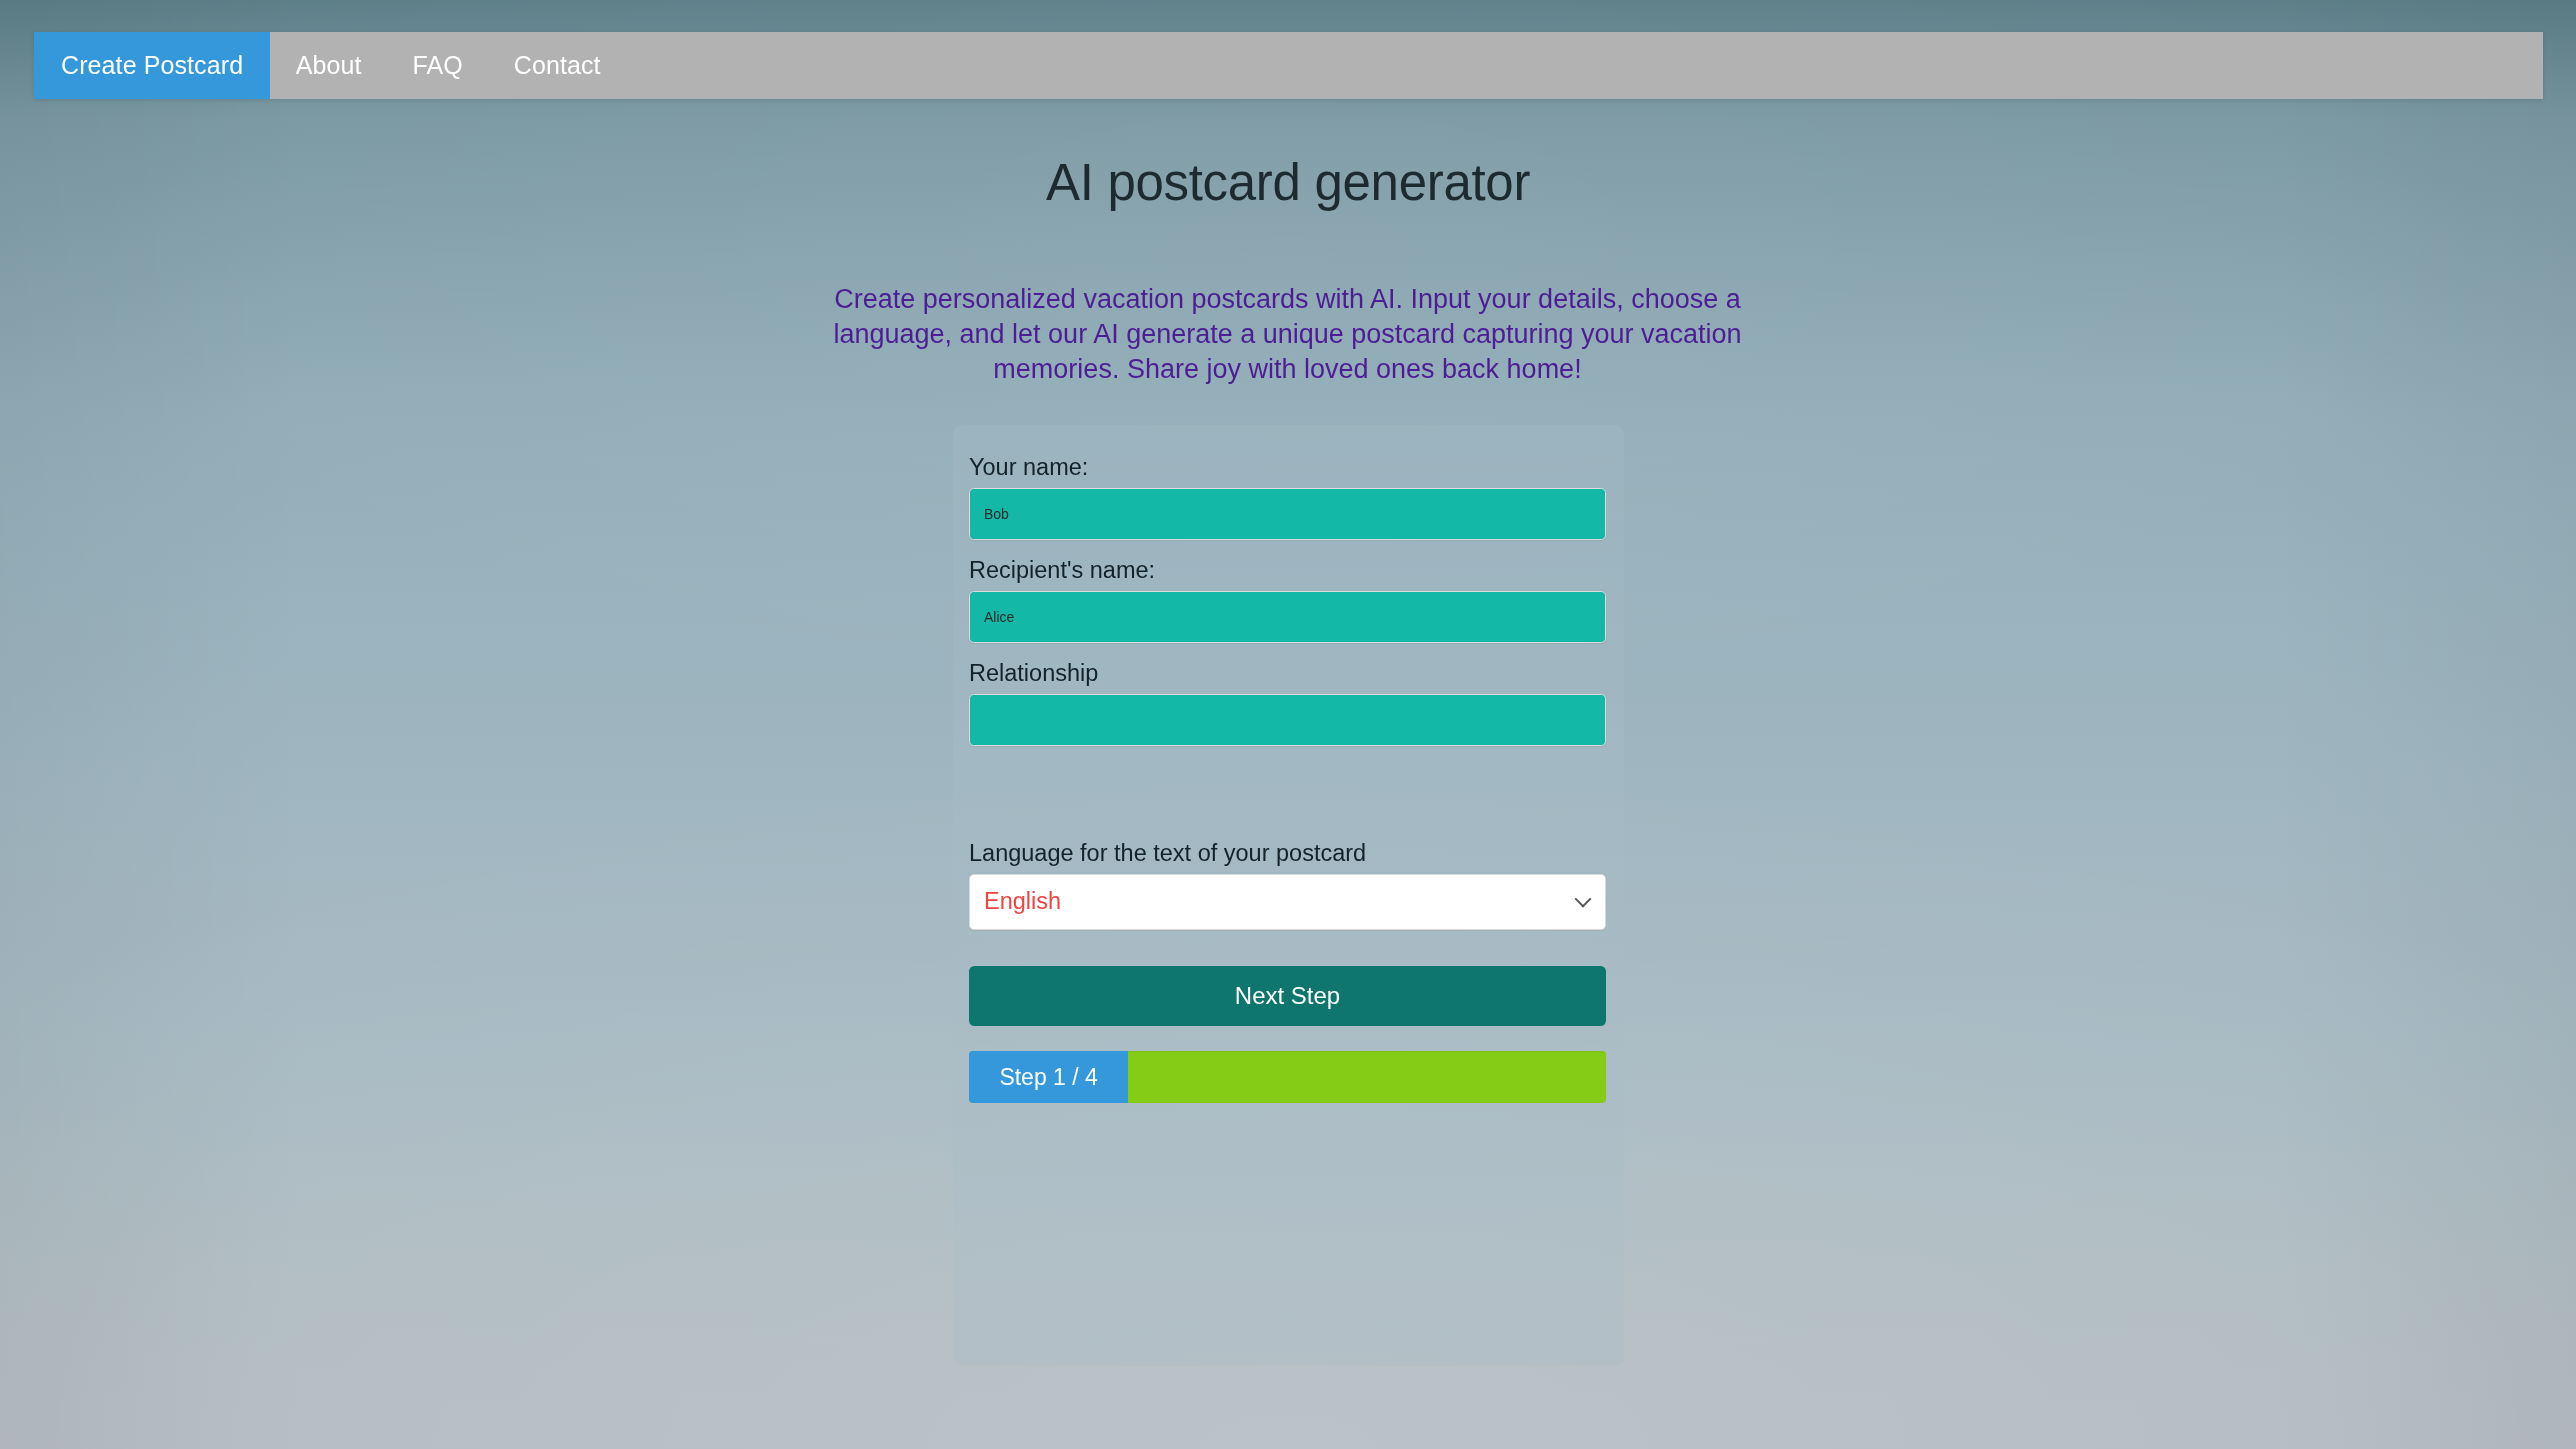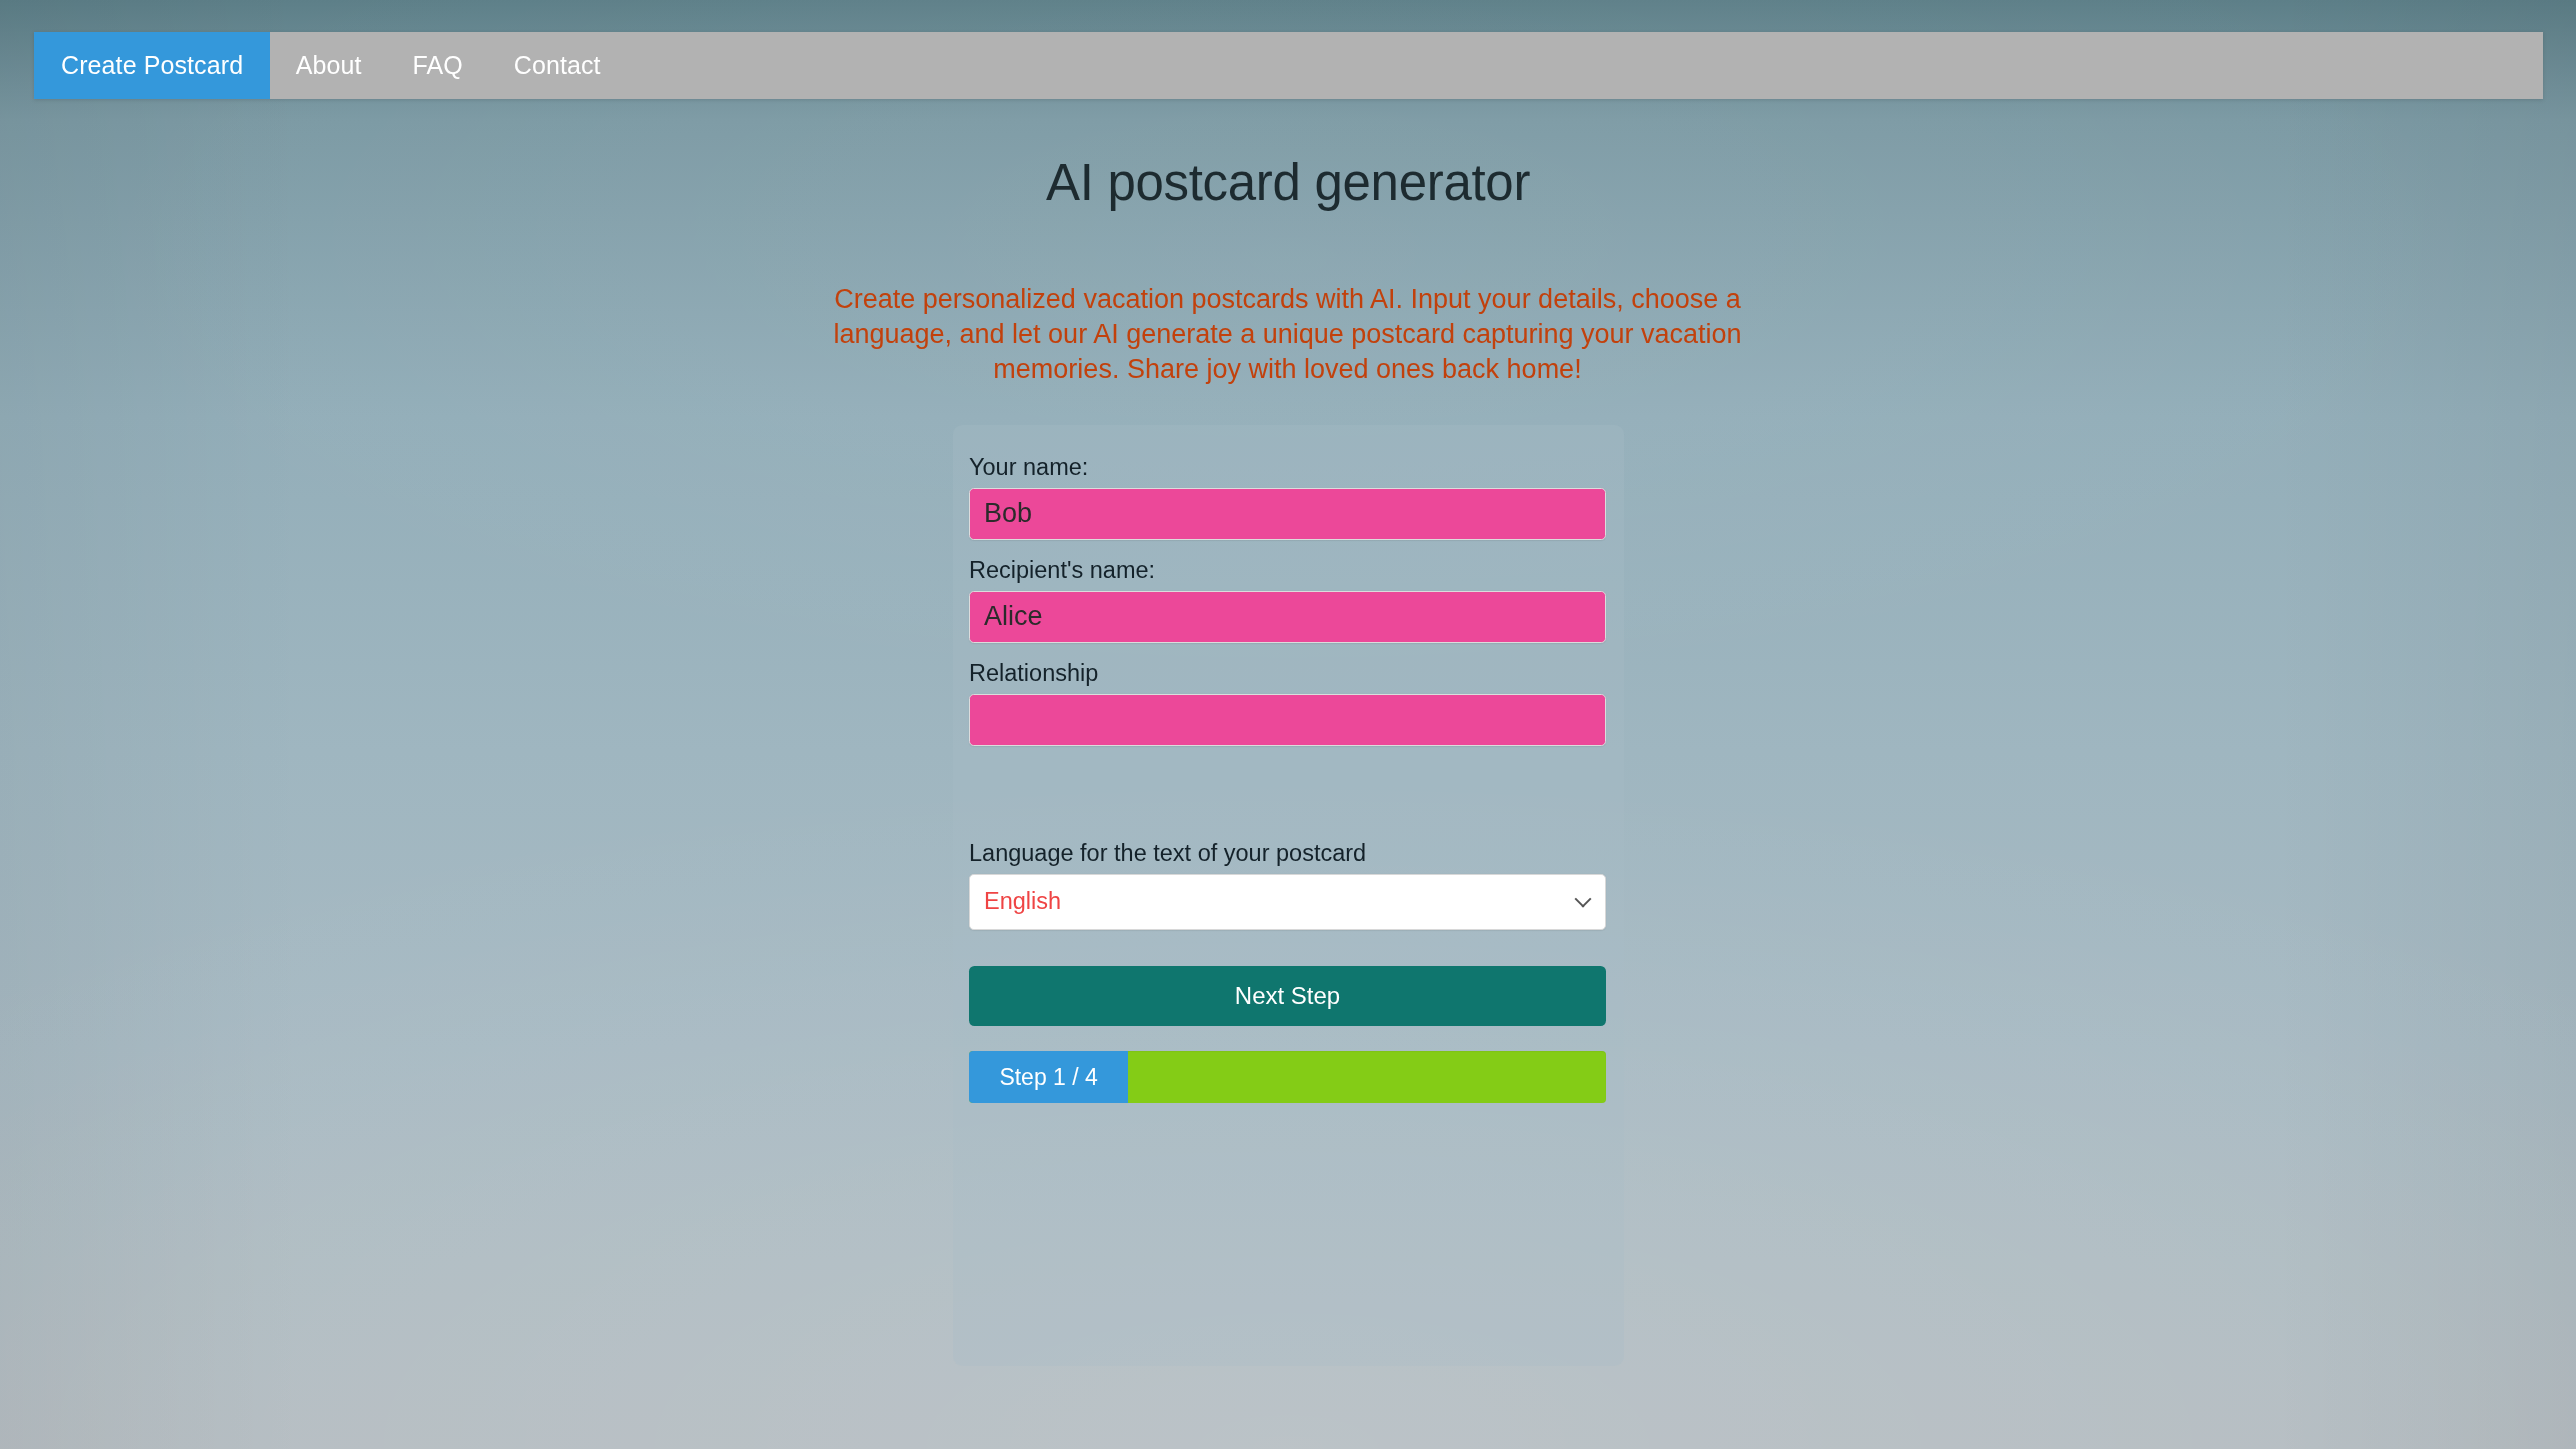--- a/index.html
+++ b/index.html
@@ -76,21 +76,21 @@
   }
 
   .page-subtitle {
     position: absolute;
     top: 282px;
     left: 798px;
     width: 979px;
     text-align: center;
     font-size: 27px;
     line-height: 1.3;
-    color: #c2410c;
+    color: #4c1d95;
   }
 
   
   .form-card {
     position: absolute;
     left: 953px;
     top: 425px;
     width: 671px;
     height: 941px;
     background: rgba(170,190,198,0.30);
@@ -102,25 +102,25 @@
     font-size: 23.5px;
     color: #14222a;
     margin-bottom: 6.7px;
     line-height: 1.2;
   }
 
   .text-input {
     display: block;
     width: 637px;
     height: 52px;
-    background: #ec4899;
+    background: #14b8a6;
     border: 0.7px solid #dcdcdc;
     border-radius: 4.7px;
     font-family: "Liberation Sans", sans-serif;
-    font-size: 27px;
+    font-size: 14px;
     color: #2b2b2b;
     padding: 6px 14px;
     box-shadow: 0 0.7px 1.3px rgba(0,0,0,0.07);
     outline: none;
   }
   .text-input::placeholder { color: #8d8d8d; }
 
   .field-block { margin-bottom: 16px; }
   .field-block.relationship { margin-bottom: 93px; }
 

